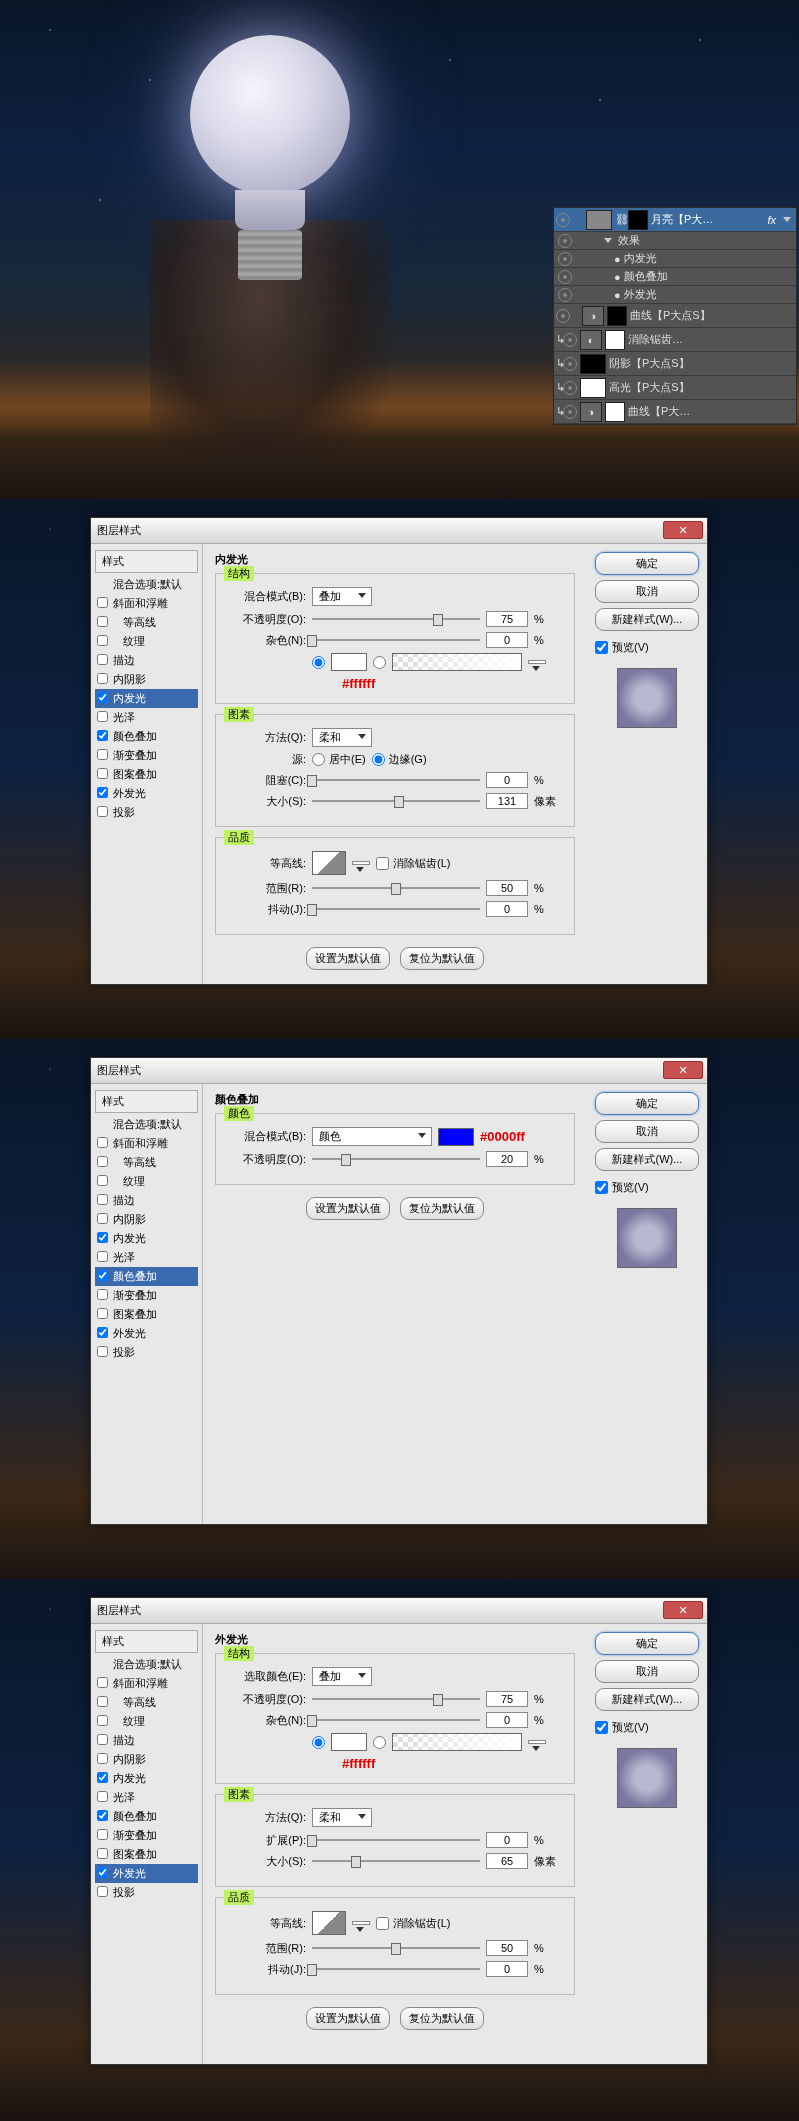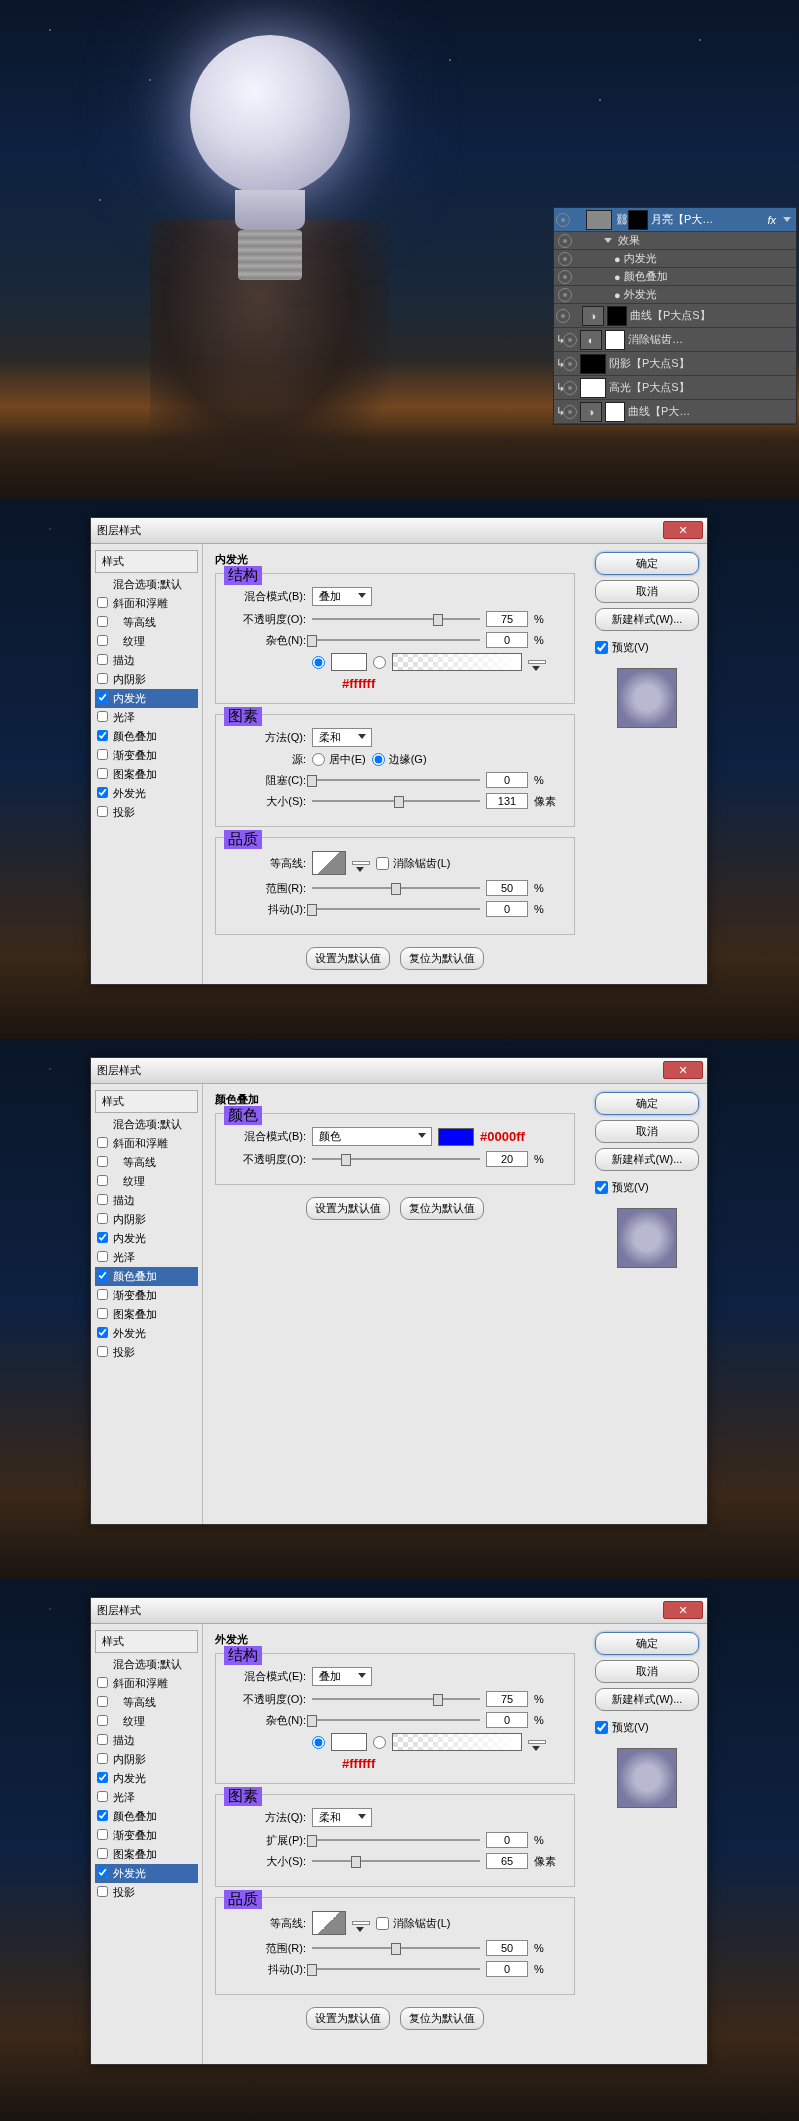--- a/index.html
+++ b/index.html
@@ -47,21 +47,21 @@
 .style-item.sel{background:#3a6aae;color:#fff}
 .style-item input[type=checkbox]{position:absolute;left:2px;top:3px;width:11px;height:11px}
 .main-col{flex:1;padding:8px 12px}
 .btn-col{width:120px;padding:8px;display:flex;flex-direction:column;gap:5px}
 .btn{background:linear-gradient(to bottom,#fdfdfd,#e0e0e0);border:1px solid #888;border-radius:9px;padding:3px 8px;text-align:center;cursor:pointer}
 .btn.primary{border-color:#4a7ab8;box-shadow:0 0 3px #6a9ad8}
 .preview-chk{display:flex;gap:4px;margin-top:4px}
 .preview-swatch{width:60px;height:60px;background:radial-gradient(circle,#b8b8d0 30%,#7878a0 70%);border:1px solid #666;margin:8px auto}
 .section-title{font-weight:bold;margin-bottom:6px}
 .fieldset{border:1px solid #bbb;padding:8px 12px 12px;margin-bottom:10px;position:relative}
-.fieldset-lbl{position:absolute;left:8px;top:-8px;background:#8b5cf6;padding:0 4px;font-size:15px}
+.fieldset-lbl{position:absolute;left:8px;top:-8px;background:#bef264;padding:0 4px;font-size:11px}
 .frow{display:flex;align-items:center;margin:5px 0;gap:6px}
 .frow .lbl{width:78px;text-align:right}
 .select{background:#fff;border:1px solid #888;padding:1px 18px 1px 6px;position:relative;min-width:60px}
 .select::after{content:'';position:absolute;right:5px;top:5px;border-left:4px solid transparent;border-right:4px solid transparent;border-top:5px solid #333}
 .slider{flex:1;height:14px;position:relative;min-width:100px}
 .slider-track{position:absolute;left:0;right:0;top:6px;height:2px;background:#999}
 .slider-thumb{position:absolute;top:2px;width:10px;height:12px;background:#ddd;border:1px solid #666;transform:translateX(-50%)}
 .num-input{width:42px;border:1px solid #888;background:#fff;padding:1px 3px;text-align:center}
 .unit{width:28px}
 .color-swatch{width:36px;height:18px;border:1px solid #666}
@@ -391,21 +391,21 @@
             <div class="style-item"><input type="checkbox" style="">图案叠加</div>
             <div class="style-item sel"><input type="checkbox" checked="" style="">外发光</div>
             <div class="style-item"><input type="checkbox" style="">投影</div>
           </div>
       </div>
       <div class="main-col">
         <div class="section-title">外发光</div>
         <div class="fieldset">
           <div class="fieldset-lbl">结构</div>
           <div class="frow">
-            <span class="lbl">混合模式(E):</span>
+            <span class="lbl">选取颜色(E):</span>
             <div class="select"><span>叠加</span></div>
           </div>
           <div class="frow">
             <span class="lbl">不透明度(O):</span>
             <div class="slider">
                 <div class="slider-track"></div>
                 <div class="slider-thumb" style="left:75%"></div>
               </div>
             <input class="num-input" value="75" style="">
             <span class="unit">%</span>

